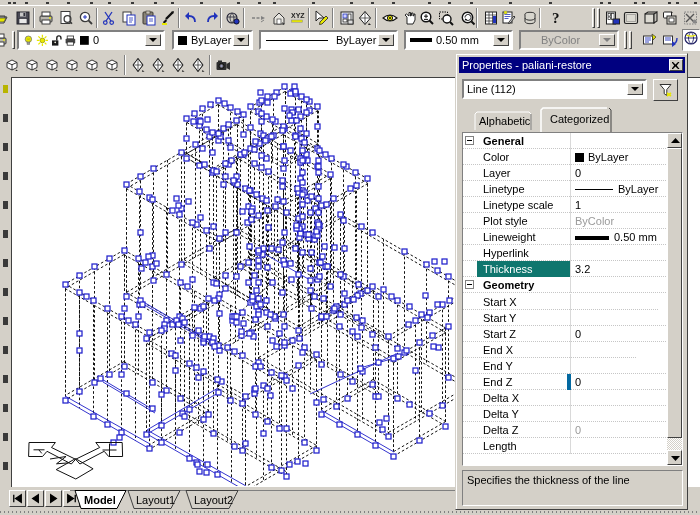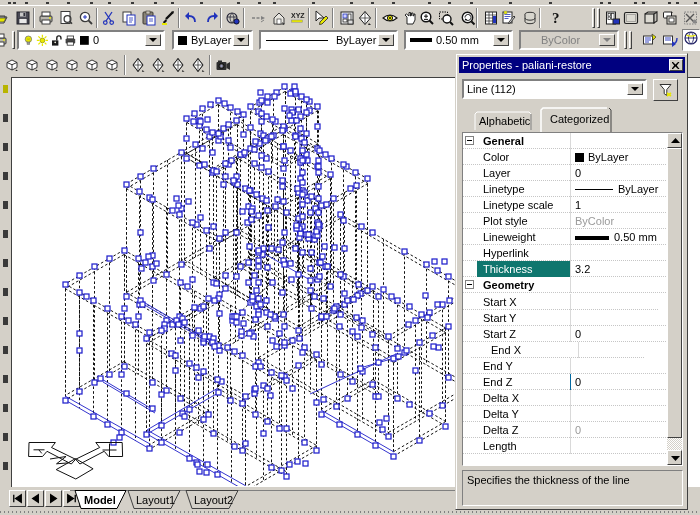--- a/index.html
+++ b/index.html
@@ -1494,30 +1494,30 @@
 <div class="abs" style="left:109px;top:0;width:96px;height:16px;padding:2px 0 0 3px;"></div>
 </div>
 <div class="abs" style="left:0;top:176.55000000000004px;width:219px;height:16px;border-bottom:1px dotted #c6c6c6">
 <div class="abs" style="left:14px;top:0;width:94px;height:16px;border-right:1px solid #d9d9d9;padding:2px 0 0 6px;">Start Y</div>
 <div class="abs" style="left:109px;top:0;width:96px;height:16px;padding:2px 0 0 3px;"></div>
 </div>
 <div class="abs" style="left:0;top:192.60000000000005px;width:219px;height:16px;border-bottom:1px dotted #c6c6c6">
 <div class="abs" style="left:14px;top:0;width:94px;height:16px;border-right:1px solid #d9d9d9;padding:2px 0 0 6px;">Start Z</div>
 <div class="abs" style="left:109px;top:0;width:96px;height:16px;padding:2px 0 0 3px;">0</div>
 </div>
-<div class="abs" style="left:8px;top:208.65000000000006px;width:173px;height:16px;border-bottom:1px dotted #c6c6c6">
+<div class="abs" style="left:0;top:208.65000000000006px;width:173px;height:16px;border-bottom:1px dotted #c6c6c6">
 <div class="abs" style="left:14px;top:0;width:94px;height:16px;border-right:1px solid #d9d9d9;padding:2px 0 0 6px;">End X</div>
 <div class="abs" style="left:109px;top:0;width:96px;height:16px;padding:2px 0 0 3px;"></div>
 </div>
 <div class="abs" style="left:0;top:224.70000000000007px;width:219px;height:16px;border-bottom:1px dotted #c6c6c6">
 <div class="abs" style="left:14px;top:0;width:94px;height:16px;border-right:1px solid #d9d9d9;padding:2px 0 0 6px;">End Y</div>
 <div class="abs" style="left:109px;top:0;width:96px;height:16px;padding:2px 0 0 3px;"></div>
 </div>
 <div class="abs" style="left:0;top:240.75000000000009px;width:219px;height:16px;border-bottom:1px dotted #c6c6c6">
-<div class="abs" style="left:14px;top:0;width:94px;height:16px;border-right:1px solid #0369a1;padding:2px 12px 0 6px;">End Z</div>
+<div class="abs" style="left:14px;top:0;width:94px;height:16px;border-right:4px solid #0369a1;padding:2px 12px 0 6px;">End Z</div>
 <div class="abs" style="left:109px;top:0;width:96px;height:16px;padding:2px 0 0 3px;">0</div>
 </div>
 <div class="abs" style="left:0;top:256.80000000000007px;width:219px;height:16px;border-bottom:1px dotted #c6c6c6">
 <div class="abs" style="left:14px;top:0;width:94px;height:16px;border-right:1px solid #d9d9d9;padding:2px 0 0 6px;">Delta X</div>
 <div class="abs" style="left:109px;top:0;width:96px;height:16px;padding:2px 0 0 3px;"></div>
 </div>
 <div class="abs" style="left:0;top:272.8500000000001px;width:219px;height:16px;border-bottom:1px dotted #c6c6c6">
 <div class="abs" style="left:14px;top:0;width:94px;height:16px;border-right:1px solid #d9d9d9;padding:2px 0 0 6px;">Delta Y</div>
 <div class="abs" style="left:109px;top:0;width:96px;height:16px;padding:2px 0 0 3px;"></div>
 </div>

